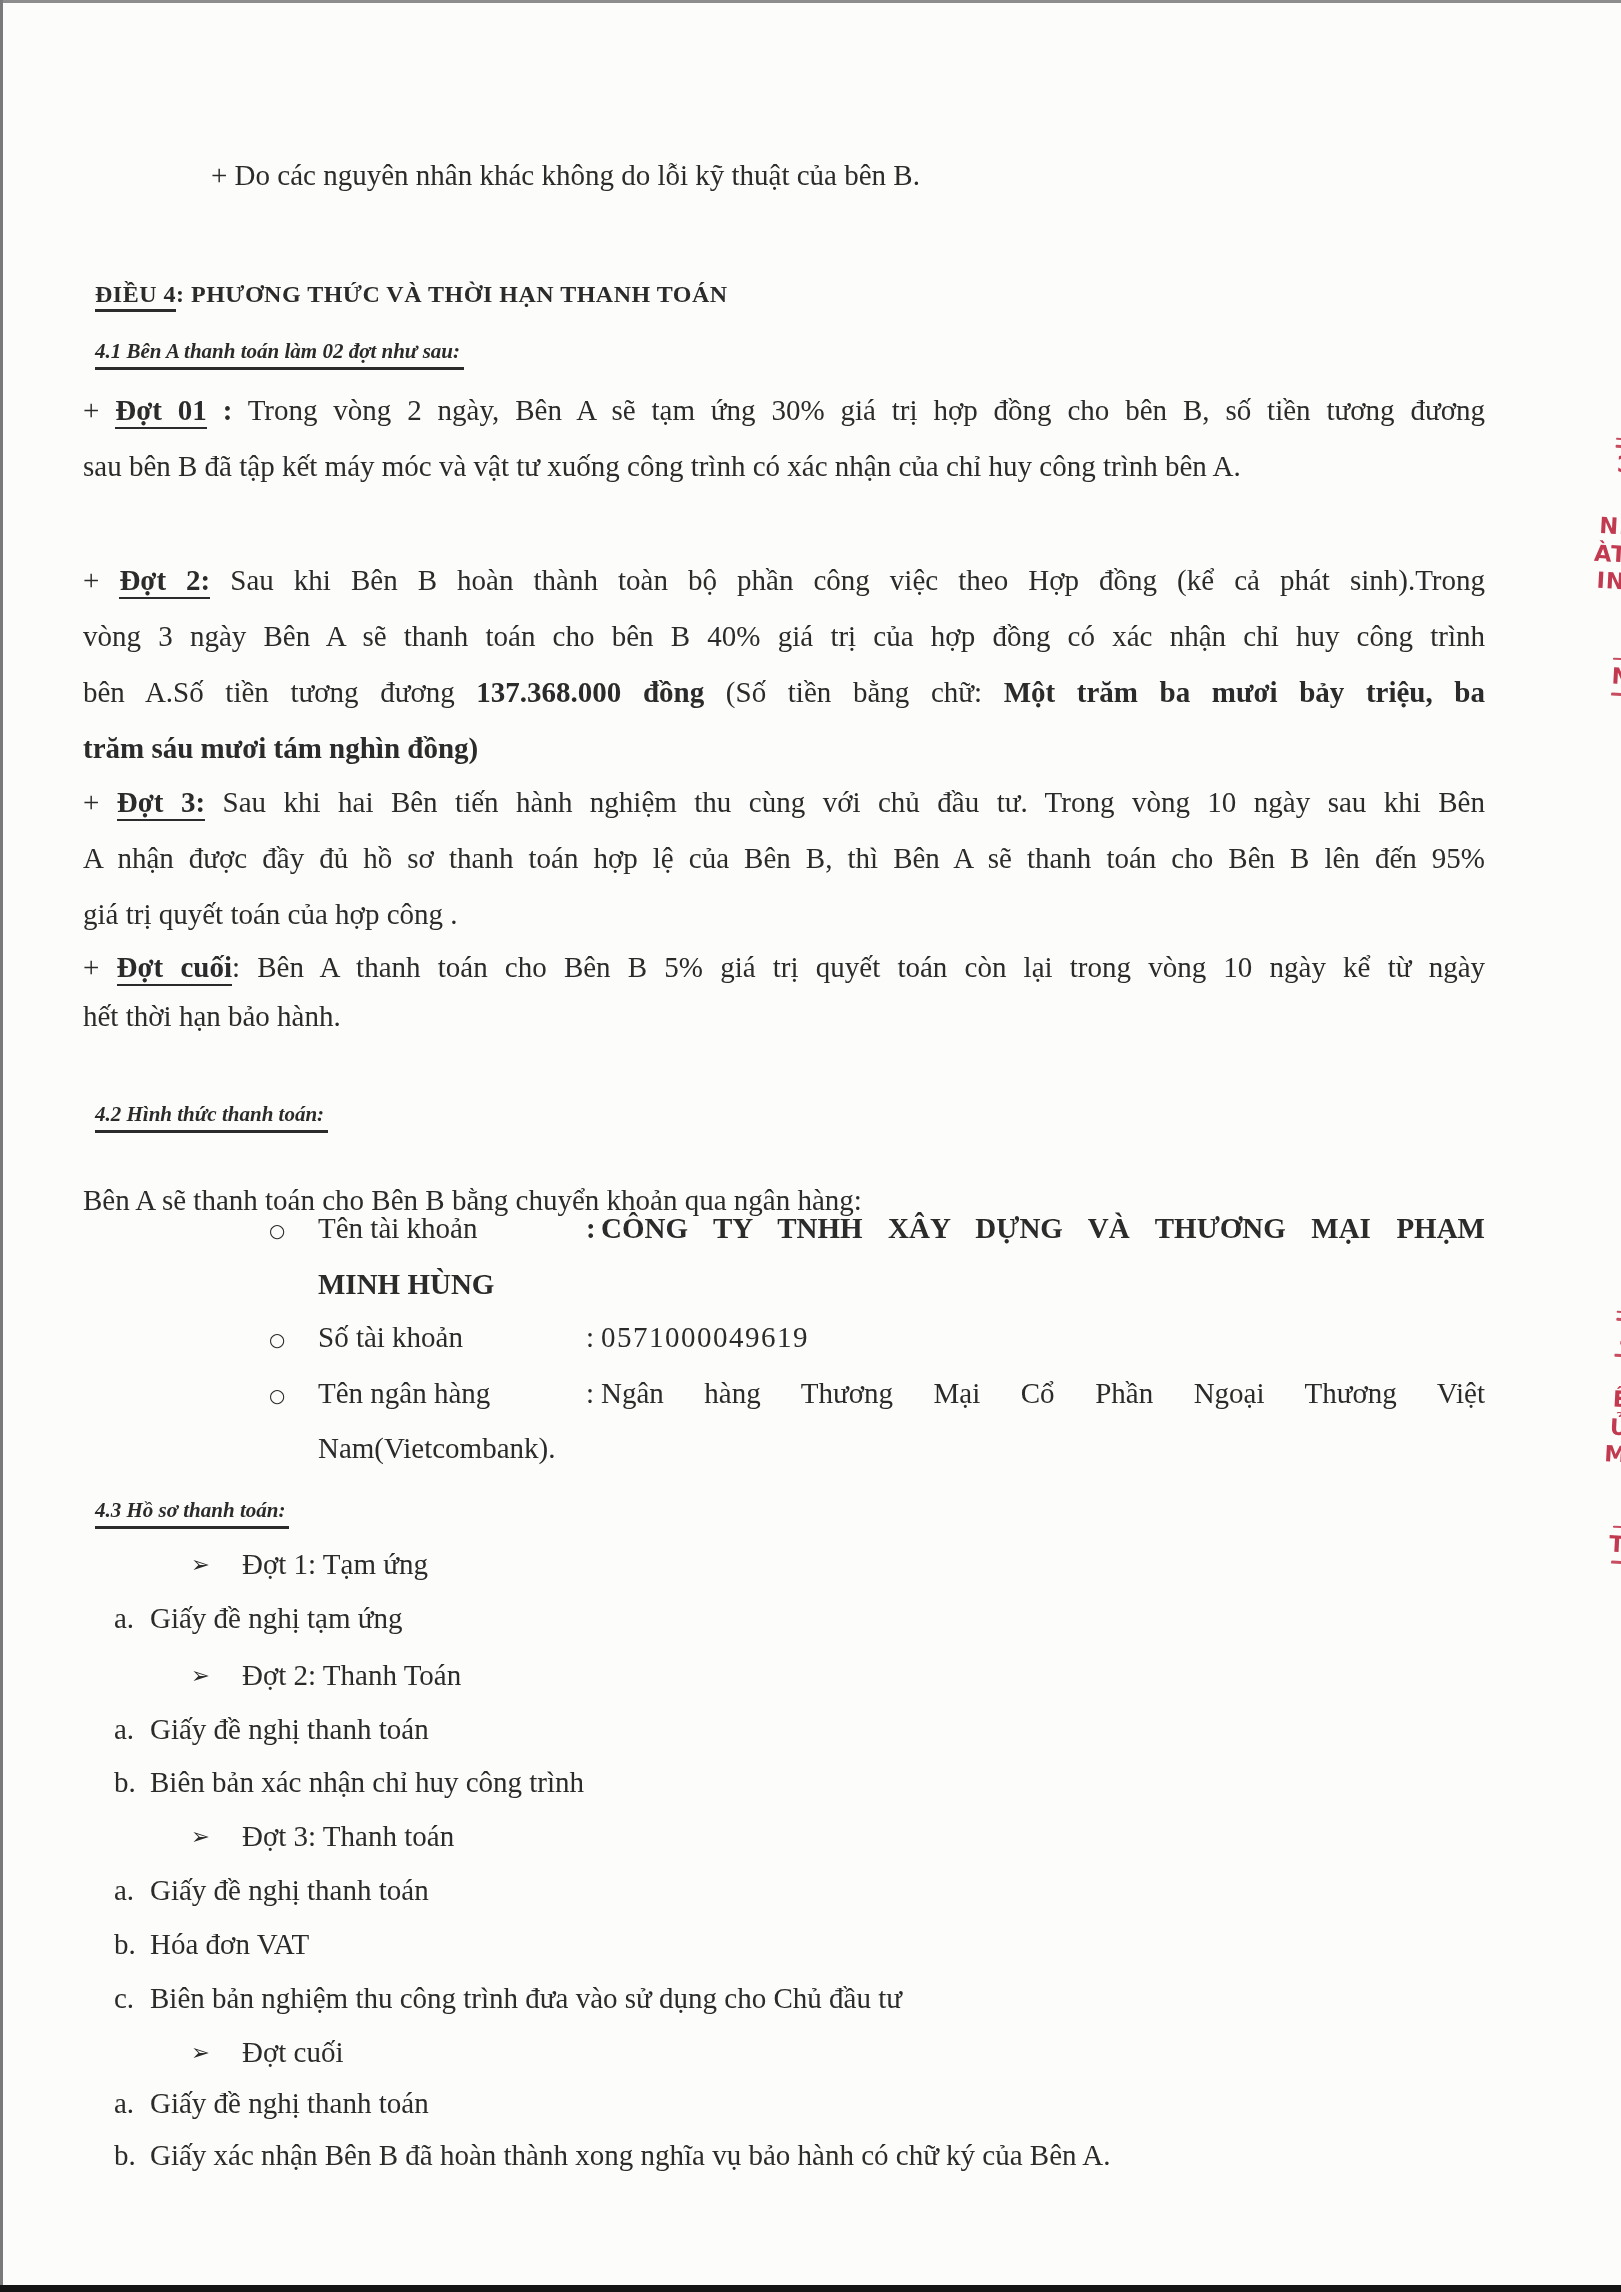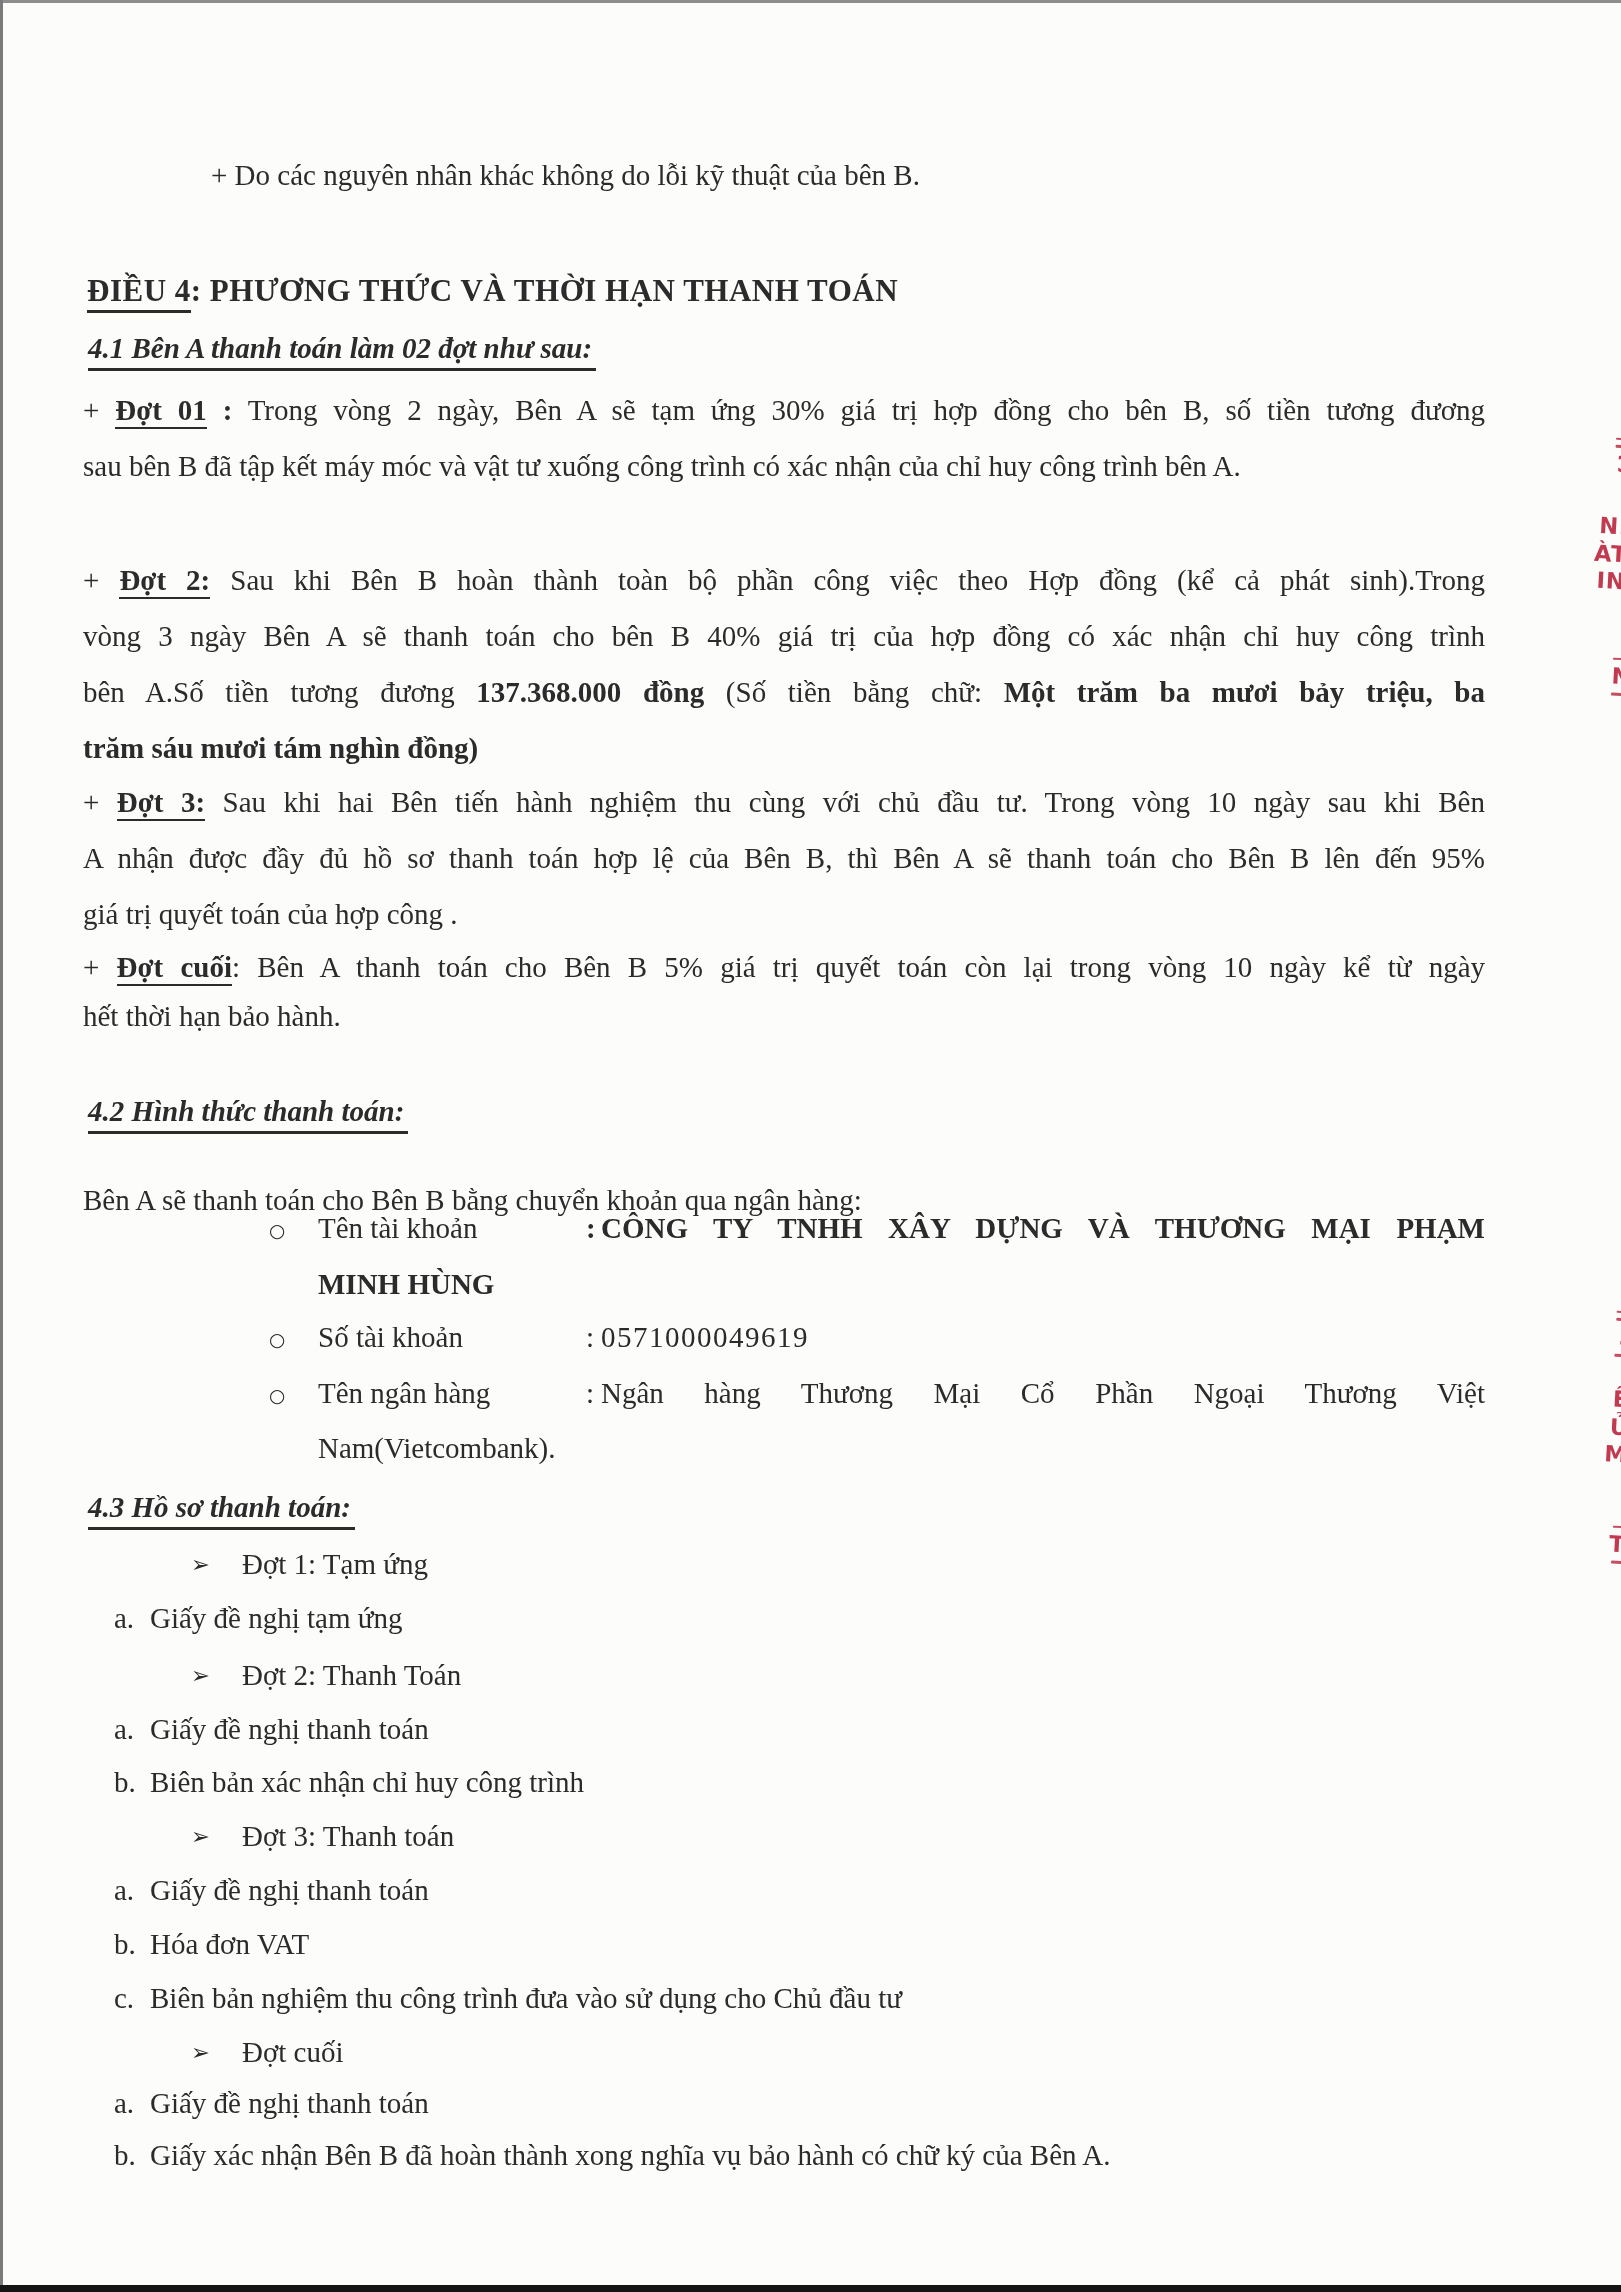--- a/index.html
+++ b/index.html
@@ -13,24 +13,24 @@
     font-size:29px;
     padding-left:20px;
   }
   .top-edge   { position:absolute; top:0; left:0; right:0; height:2.9px; background:#8d8d8d; }
   .left-edge  { position:absolute; top:0; left:0; bottom:0; width:2.9px; background:#7a7a7a; }
   .bottom-edge{ position:absolute; left:0; right:0; bottom:0; height:7.8px; background:#151515; }
 
   .abs { position:absolute; }
   .intro { left:211px; top:159px; }
 
-  .article { left:83px; top:269px; margin:4px; font-size:31px; font-weight:bold; letter-spacing:0.5px; }
+  .article { left:83px; top:269px; margin:12px; font-size:24px; font-weight:bold; letter-spacing:0.5px; }
   .art-u { border-bottom:3.9px solid currentColor; padding-bottom:2px; }
 
-  .sub { left:83px; margin:5px; font-size:29px; font-weight:bold; font-style:italic; }
+  .sub { left:83px; margin:12px; font-size:21px; font-weight:bold; font-style:italic; }
   .h41 { top:327px; } .h42 { top:1090px; } .h43 { top:1486px; }
   .sub-u { display:inline-block; border-bottom:3.9px solid currentColor; padding-bottom:2.9px; padding-right:3.9px; }
 
   .para, .s42-intro, .bank-row, .bank-cont, .li {
     position:absolute; left:83px; width:1402px; box-sizing:border-box;
   }
   .p1 { top:382px; } .p2 { top:552px; } .p3 { top:774px; } .p4 { top:943px; }
 
   .line { height:56px; line-height:56px; white-space:nowrap; }
   .line.j { text-align:justify; text-align-last:justify; }

